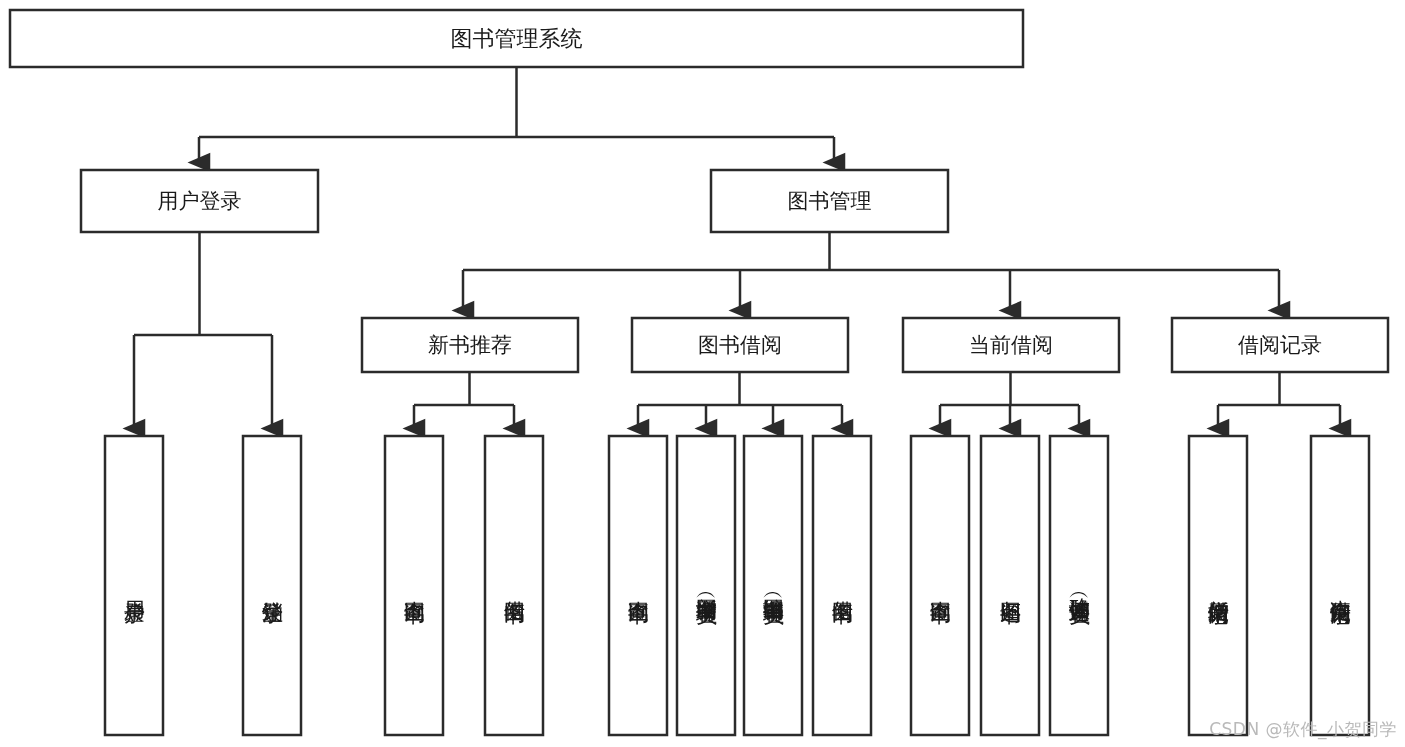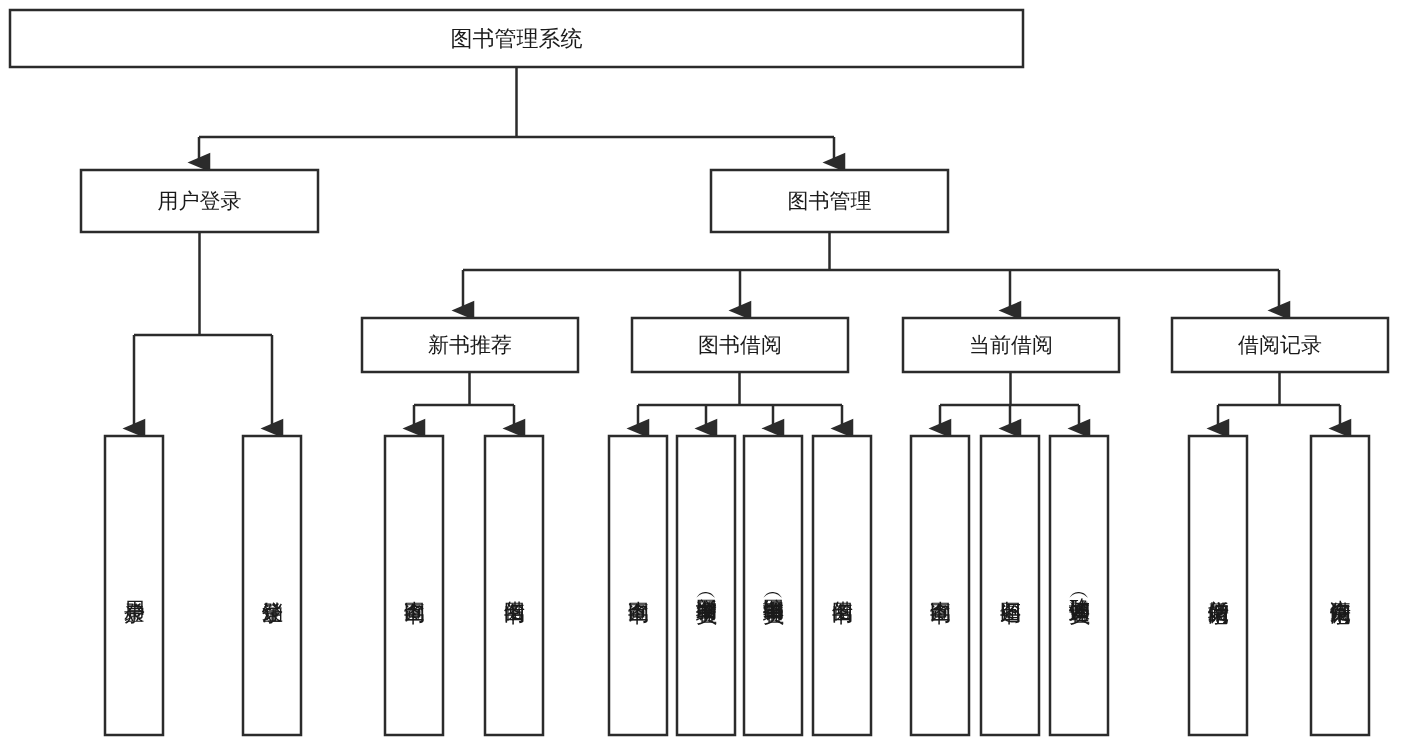--- a/index.html
+++ b/index.html
@@ -223,14 +223,15 @@
 
   <div class="leaf-hit" style="left:1050px; top:436px; width:58px; height:299px;"></div>
   <div class="leaf-label" style="left:1050px; top:436px; width:58px; height:299px;">确认归还（管理员）</div>
 
   <div class="leaf-hit" style="left:1189px; top:436px; width:58px; height:299px;"></div>
   <div class="leaf-label" style="left:1189px; top:436px; width:58px; height:299px;">新增借阅记录</div>
 
   <div class="leaf-hit" style="left:1311px; top:436px; width:58px; height:299px;"></div>
   <div class="leaf-label" style="left:1311px; top:436px; width:58px; height:299px;">查询借阅记录</div>
 
+  <div class="watermark">CSDN @软件_小贺同学</div>
 
 </div>
 
 </body></html>

